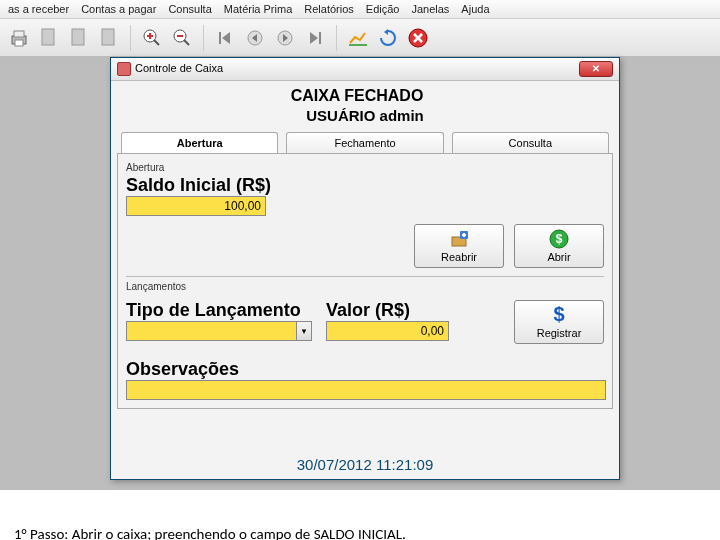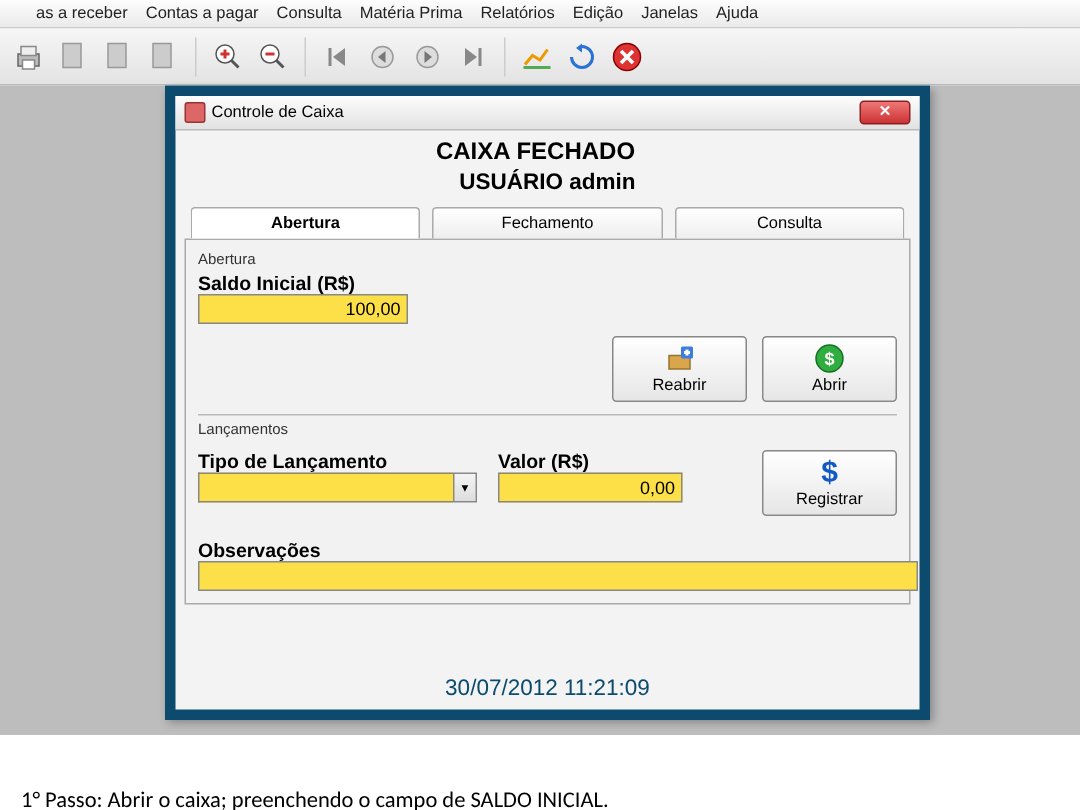--- a/index.html
+++ b/index.html
@@ -1,35 +1,35 @@
 <!DOCTYPE html>
 <html><head>
 <meta charset="utf-8">
 <style>
   * { box-sizing: border-box; margin: 0; padding: 0; }
   body { font-family: Tahoma, Arial, sans-serif; font-size: 11px; background: #fff; width: 720px; height: 540px; overflow: hidden; }
-  .menubar { display: flex; gap: 12px; padding: 3px 24px; background: linear-gradient(#fdfdfd,#eaeaea); border-bottom: 1px solid #ccc; font-size: 11px; color: #222; }
+  .menubar { display: flex; gap: 12px; padding: 3px 8px; background: linear-gradient(#fdfdfd,#eaeaea); border-bottom: 1px solid #ccc; font-size: 11px; color: #222; }
   .menubar span { cursor: default; }
   .toolbar { display: flex; align-items: center; gap: 4px; padding: 4px 6px; background: linear-gradient(#f6f6f6,#e3e3e3); border-bottom: 1px solid #bbb; height: 38px; }
   .tbtn { width: 26px; height: 26px; display:flex; align-items:center; justify-content:center; border-radius:3px; }
   .tbtn svg { display:block; }
   .sep { width:1px; height:26px; background:#ccc; margin:0 4px; }
   .stage { background:#bdbdbd; padding:0 0 10px 110px; }
-  .dialog { width: 510px; background:#f3f3f3; border:7px solid #0c4a6e; box-shadow:2px 2px 6px rgba(0,0,0,.3); position:relative; }
+  .dialog { width: 510px; background:#f3f3f3; border:1px solid #0c4a6e; box-shadow:2px 2px 6px rgba(0,0,0,.3); position:relative; }
   .titlebar { display:flex; align-items:center; justify-content:space-between; background:linear-gradient(#fdfdfd,#e2e2e2); border-bottom:1px solid #bbb; padding:3px 6px; font-size:11px; }
   .titlebar .ticon { width:14px;height:14px;background:#d66;border:1px solid #933;border-radius:2px;margin-right:4px;display:inline-block;vertical-align:middle; }
   .closebtn { width:34px;height:16px;background:linear-gradient(#e77,#c33);border:1px solid #822;border-radius:3px;display:flex;align-items:center;justify-content:center;color:#fff;font-weight:bold;font-size:10px;line-height:1; }
   .hdr { text-align:center; font-family: Arial, sans-serif; font-weight:bold; font-size:16px; padding:6px 16px 2px 0; color:#000; }
   .hdr2 { text-align:center; font-family: Arial, sans-serif; font-weight:bold; font-size:15px; padding:0 0 8px 0; color:#000; }
   .tabs { display:flex; gap:8px; padding:0 10px; }
   .tab { flex:1; text-align:center; padding:4px 0; font-size:11px; background:linear-gradient(#fff,#eee); border:1px solid #aaa; border-bottom:none; border-radius:3px 3px 0 0; }
   .tab.active { background:#fff; font-weight:bold; }
   .panel { margin:0 6px 6px 6px; border:1px solid #aaa; background:#f2f2f2; padding:6px 8px 8px 8px; }
   .grp-label { font-size:10px; color:#333; margin:2px 0 2px 0; }
-  .lbl { font-family: Arial; font-size:13px; font-weight:bold; color:#000; }
+  .lbl { font-family: Arial; font-size:18px; font-weight:bold; color:#000; }
   .row { display:flex; align-items:flex-start; gap:14px; margin-top:8px; }
   input.txt { font-family: Arial; font-size:12px; padding:2px 4px; border:1px solid #888; background:#fde047; }
   .w140 { width:140px; text-align:right; }
   .w170 { width:170px; }
   .w130 { width:123px; text-align:right; }
   .w-full { width: 480px; }
   .btn { border:1px solid #888; background:linear-gradient(#fff,#e6e6e6); border-radius:3px; width:90px; height:44px; display:flex; flex-direction:column; align-items:center; justify-content:center; font-size:11px; font-family:Arial; gap:2px; }
   .btn .bi { width:20px; height:20px; display:flex; align-items:center; justify-content:center; }
   .btnrow { display:flex; justify-content:flex-end; gap:10px; margin-top:8px; }
   .hr { height:1px; background:#bbb; margin:8px 0 4px 0; }

